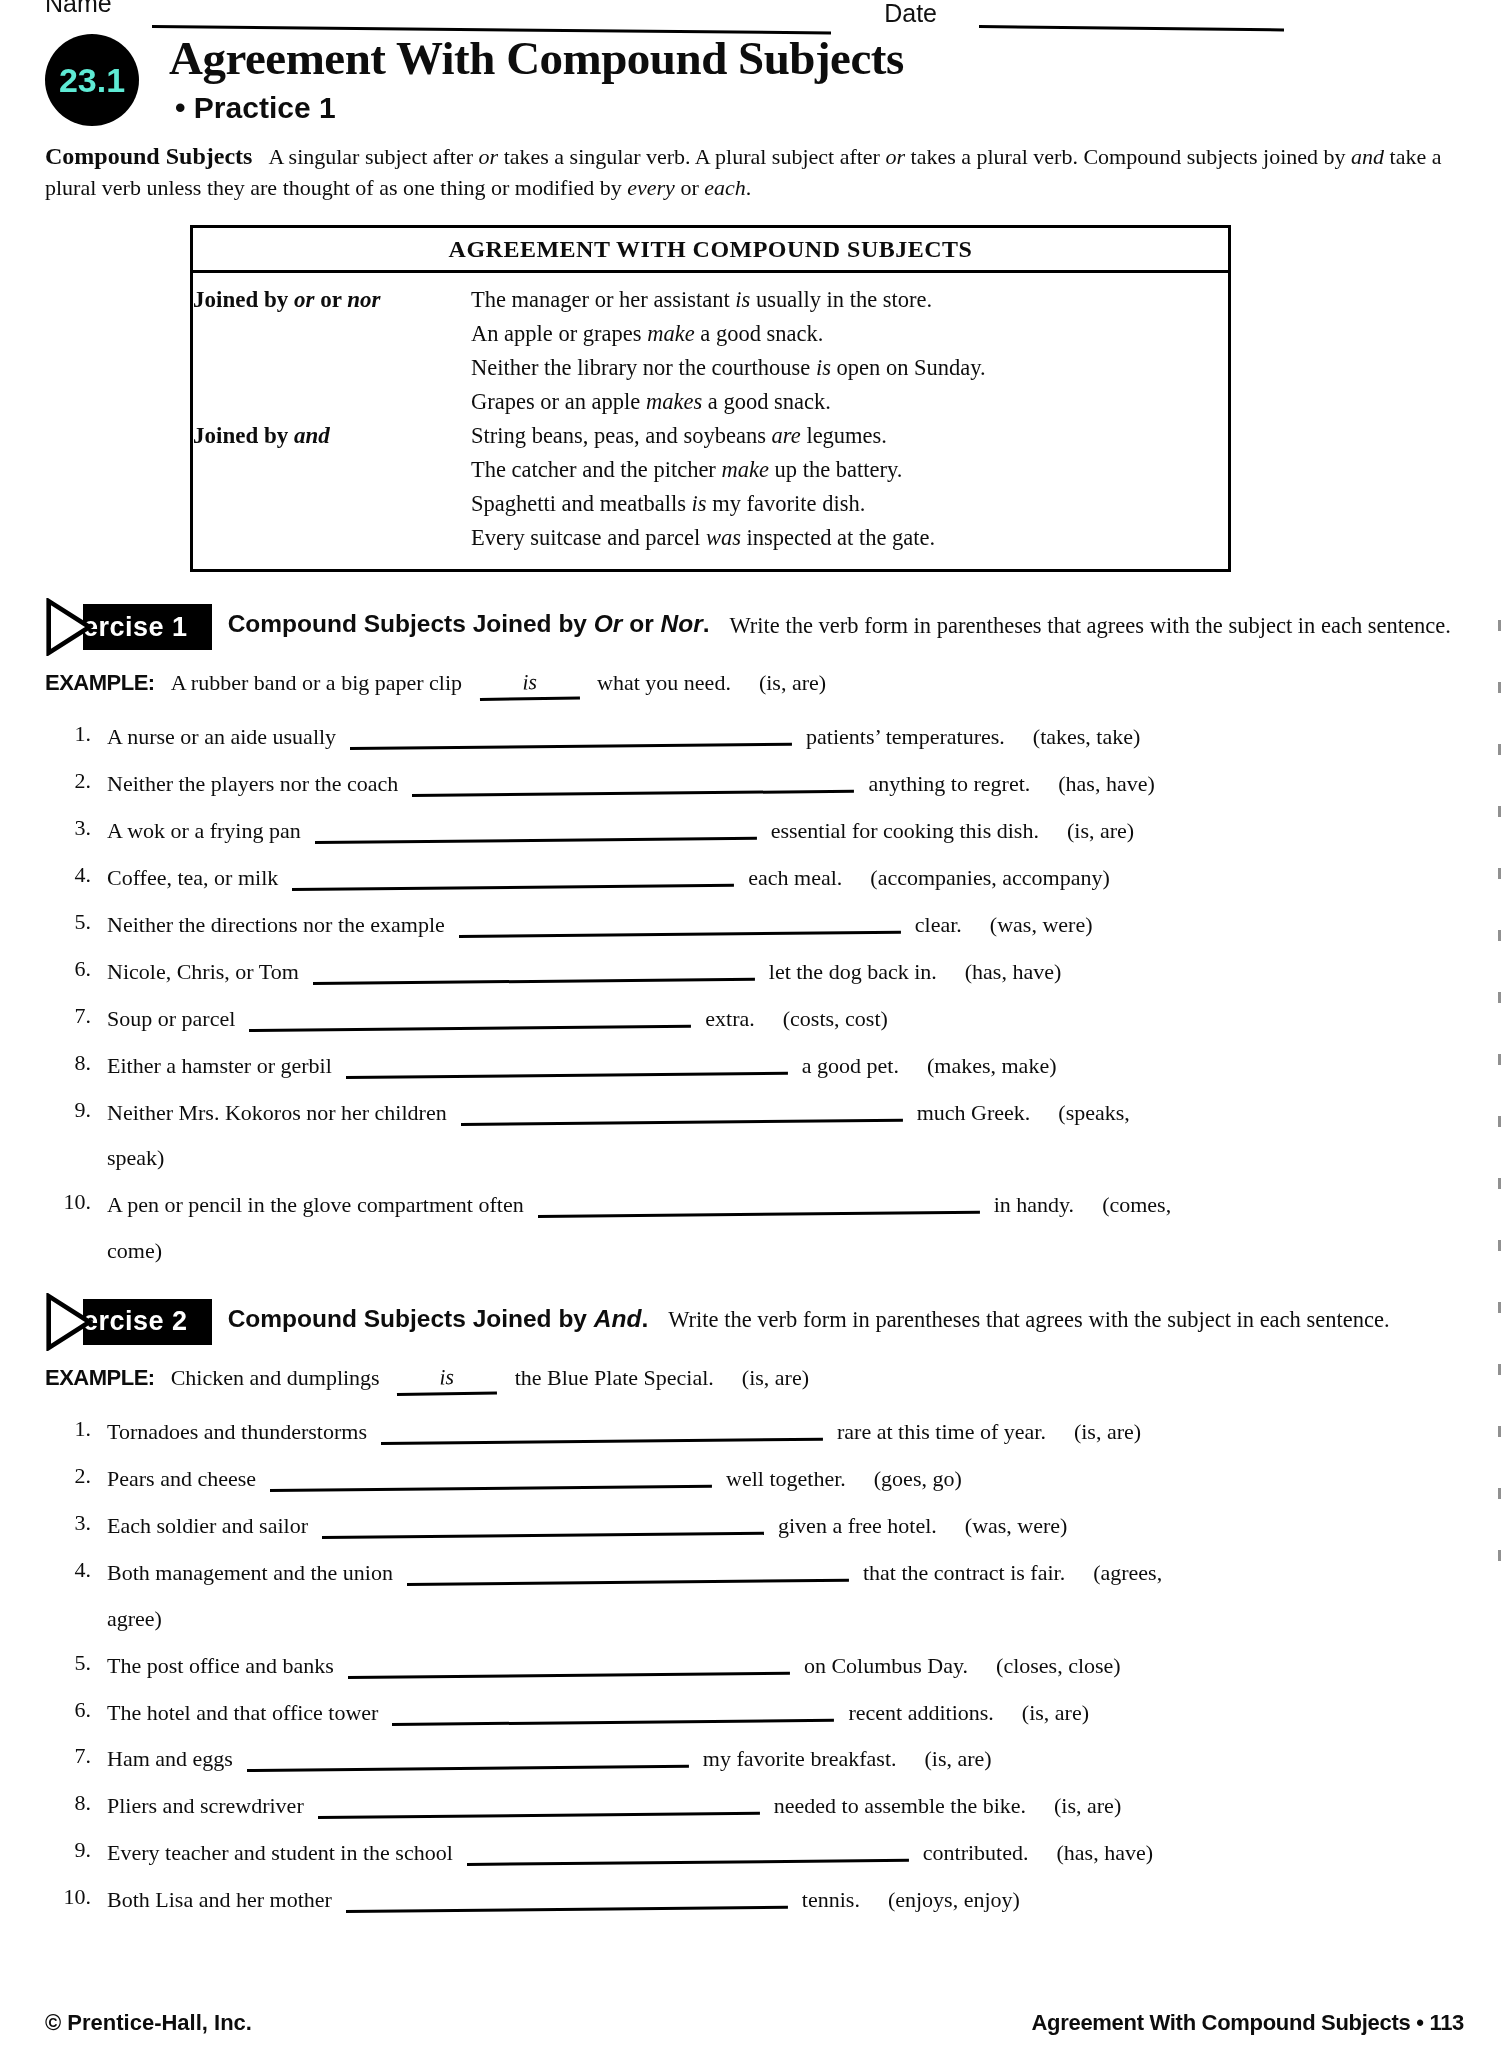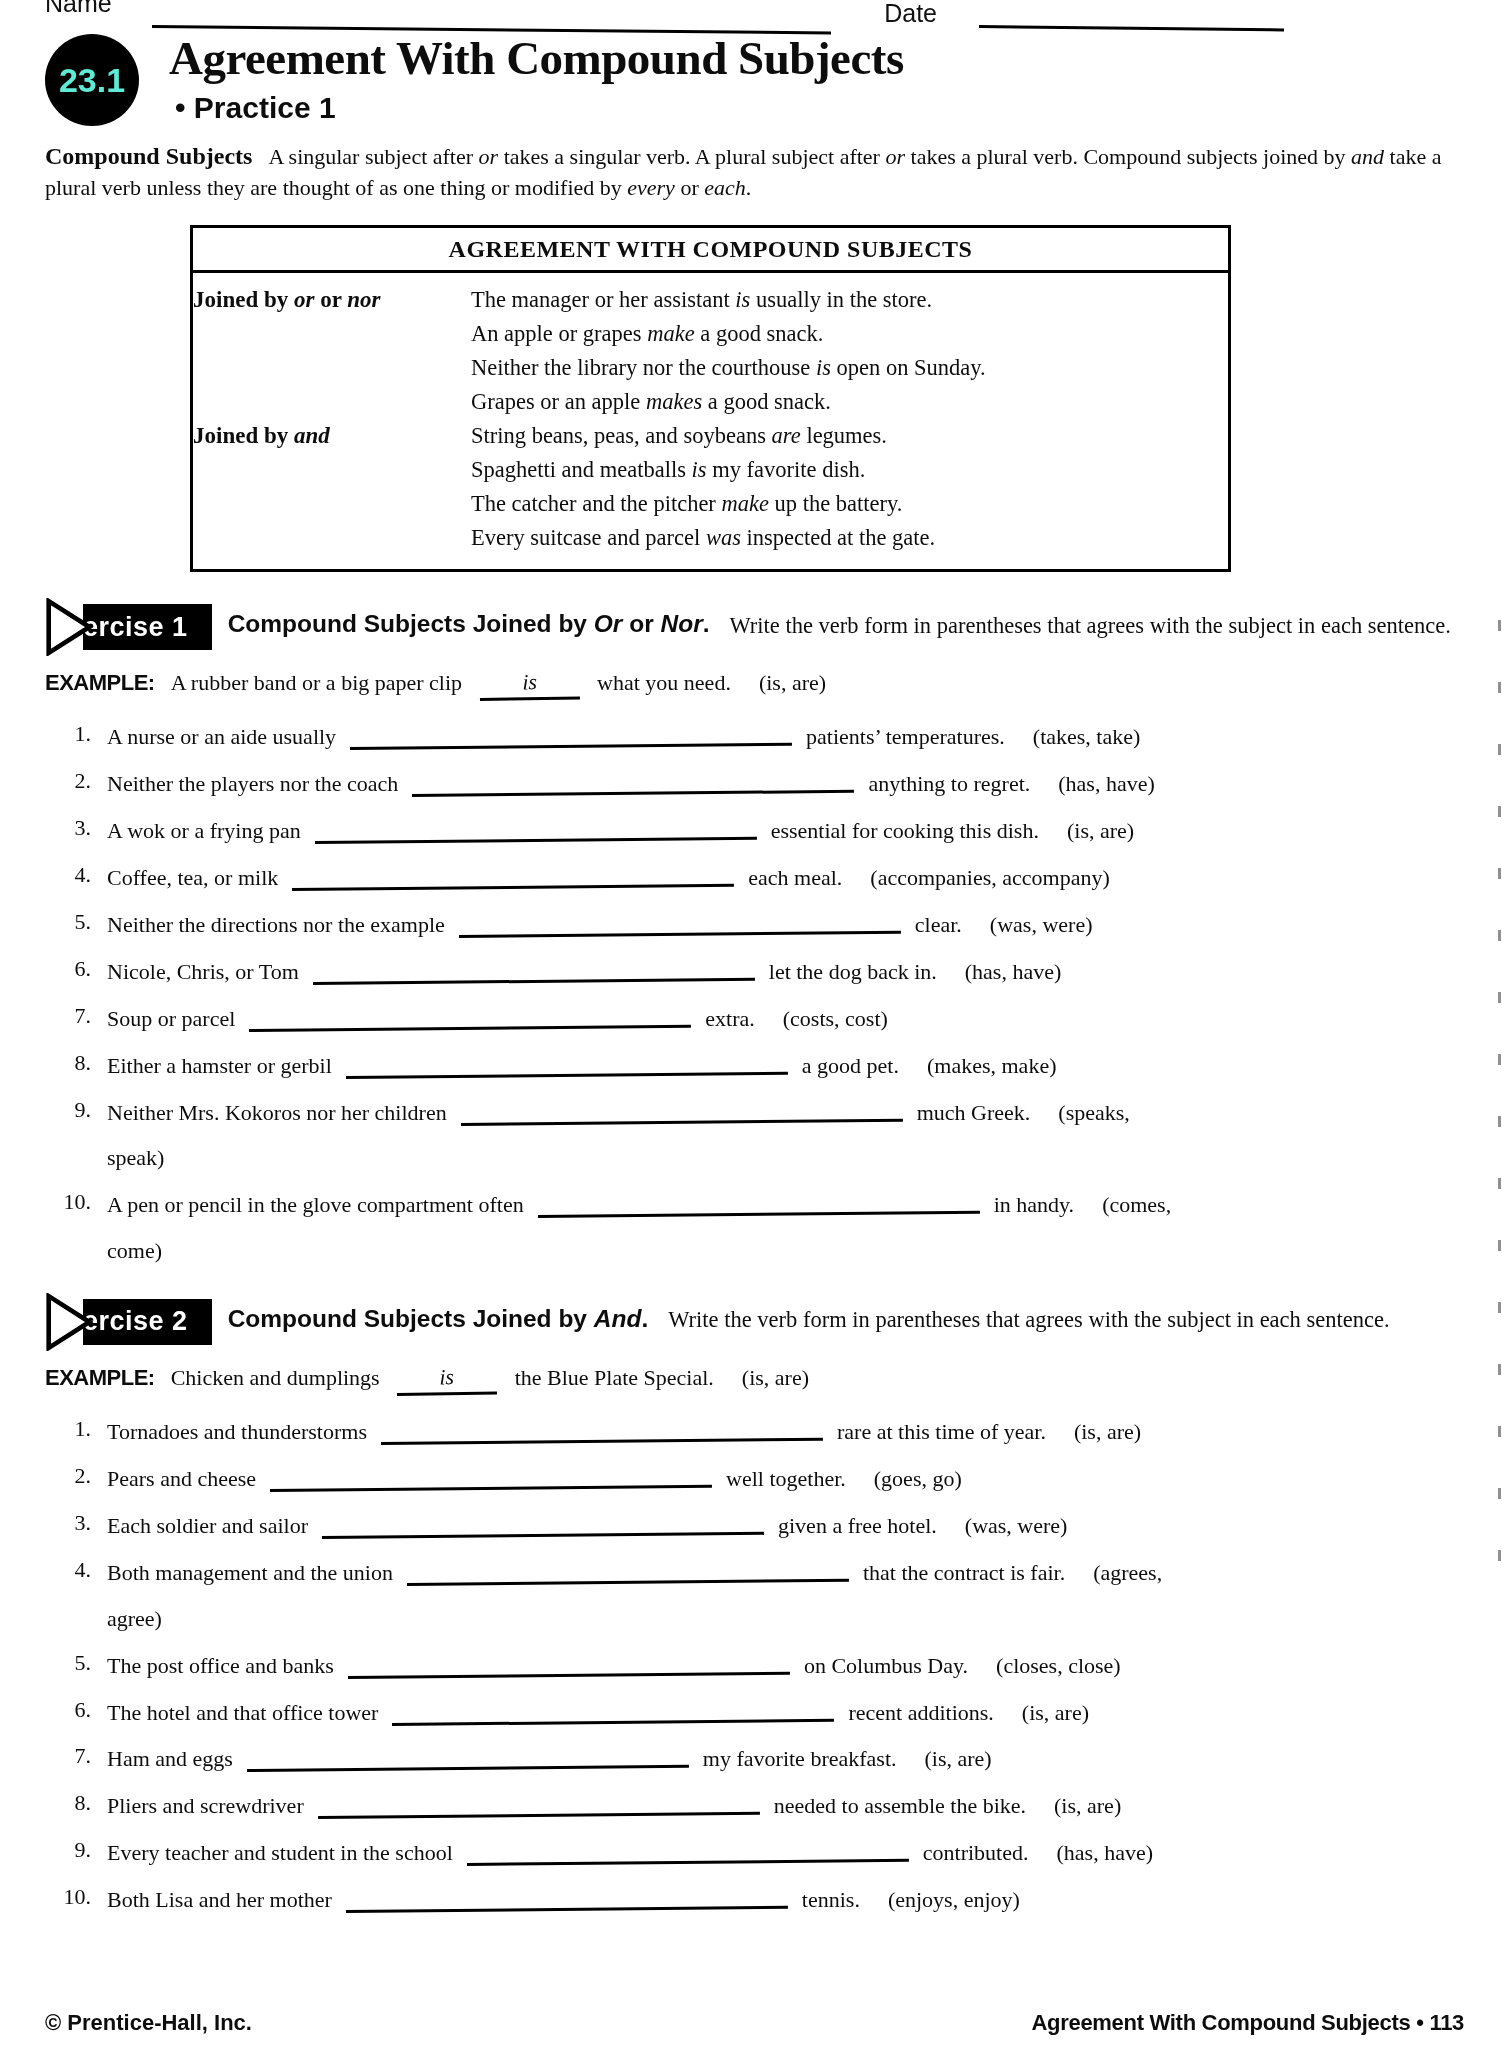--- a/index.html
+++ b/index.html
@@ -139,22 +139,22 @@
             <div><span>An apple or grapes </span><span class="it">make</span><span> a good snack.</span></div>
             <div><span>Neither the library nor the courthouse </span><span class="it">is</span><span> open on Sunday.</span></div>
             <div><span>Grapes or an apple </span><span class="it">makes</span><span> a good snack.</span></div>
           </div>
   </div>
 
   <div class="rt-row">
     <div class="rt-label"><span class="bd">Joined by </span><span class="it bd">and</span></div>
     <div class="rt-sentences">
             <div><span>String beans, peas, and soybeans </span><span class="it">are</span><span> legumes.</span></div>
+            <div><span>The catcher and the pitcher </span><span class="it">make</span><span> up the battery.</span></div>
             <div><span>Spaghetti and meatballs </span><span class="it">is</span><span> my favorite dish.</span></div>
-            <div><span>The catcher and the pitcher </span><span class="it">make</span><span> up the battery.</span></div>
             <div><span>Every suitcase and parcel </span><span class="it">was</span><span> inspected at the gate.</span></div>
           </div>
   </div>
 </div>
   </div>
 
   <div id="exercises">
   <section class="exercise">
     <p class="ex-header"><span class="ex-flag">
             <svg class="pennant" viewBox="0 0 52 62" width="48" height="58" aria-hidden="true">

